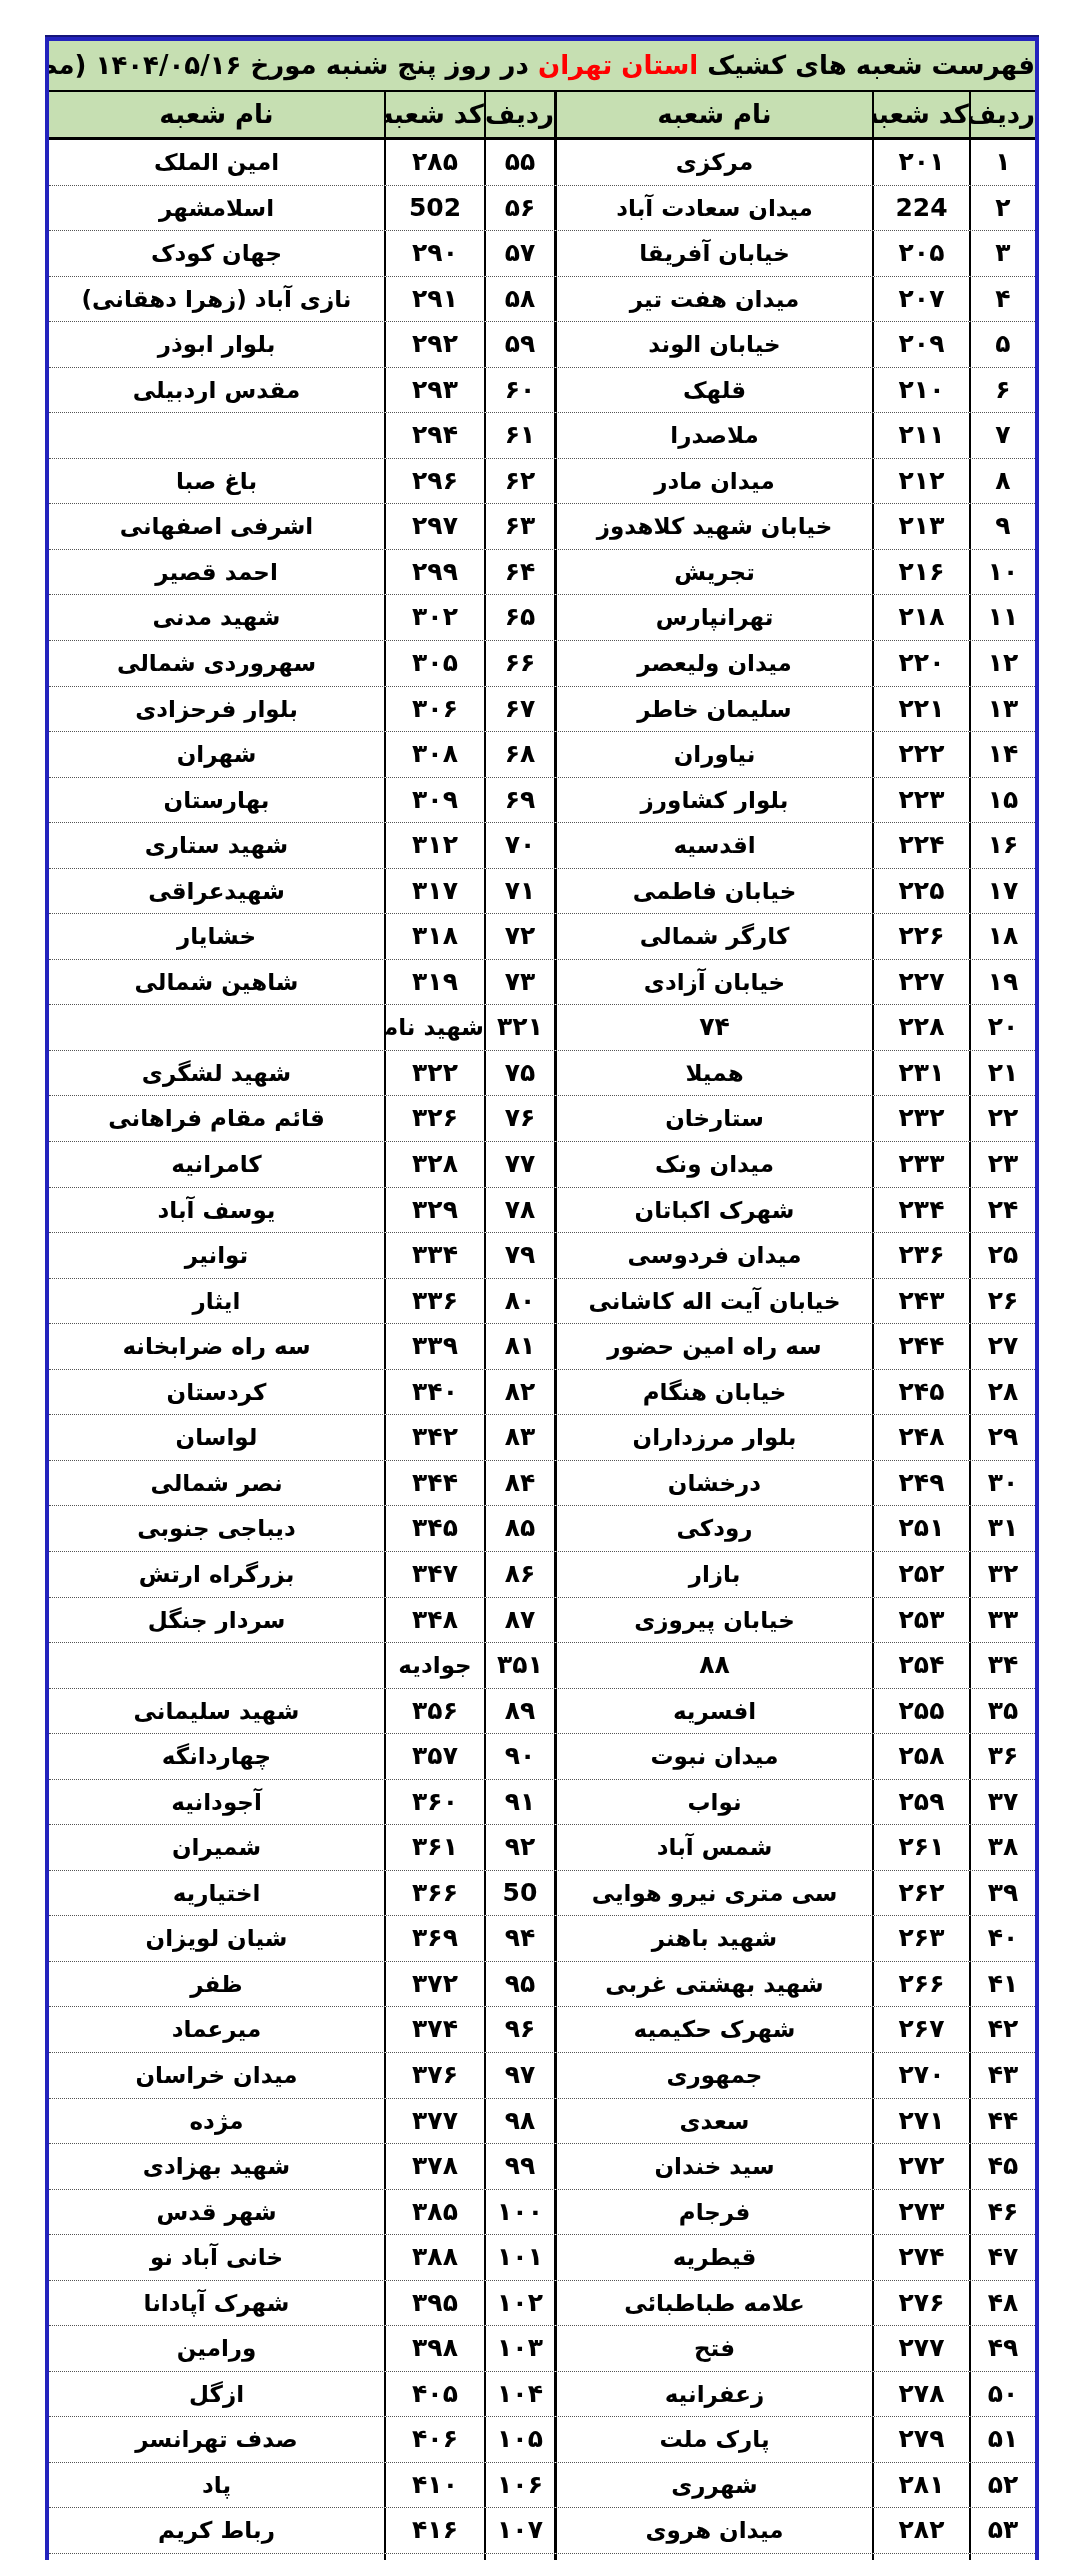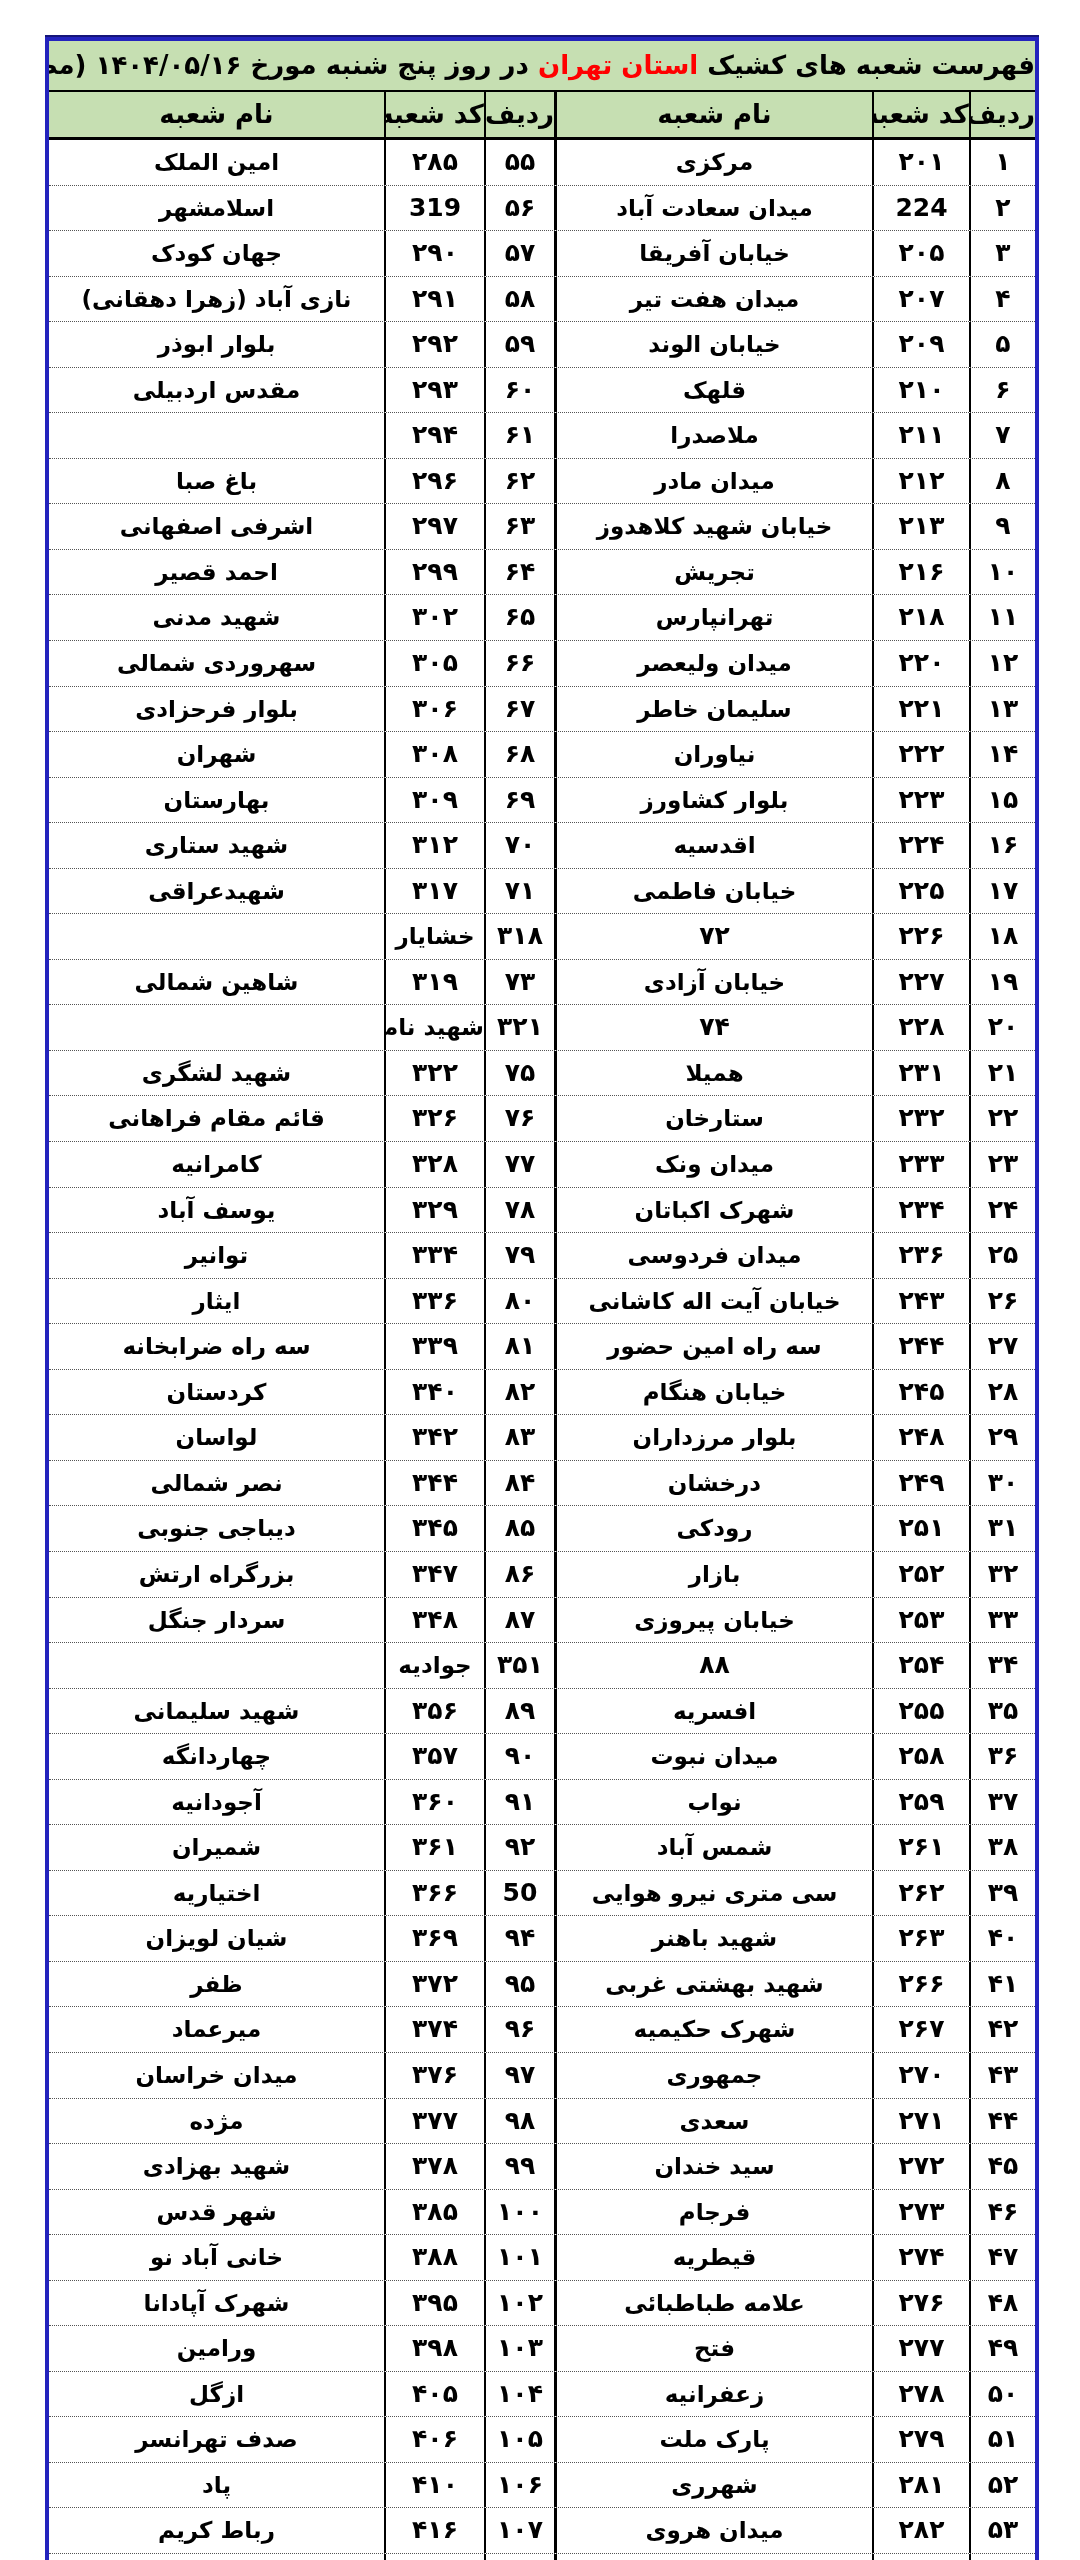--- a/index.html
+++ b/index.html
@@ -87,21 +87,21 @@
         <div class="cell txt">مرکزی</div>
         <div class="cell num">۵۵</div>
         <div class="cell num">۲۸۵</div>
         <div class="cell txt">امین الملک</div>
       </div>
       <div class="grid-row row">
         <div class="cell num">۲</div>
         <div class="cell num">224</div>
         <div class="cell txt">میدان سعادت آباد</div>
         <div class="cell num">۵۶</div>
-        <div class="cell num">319</div>
+        <div class="cell num">502</div>
         <div class="cell txt">اسلامشهر</div>
       </div>
       <div class="grid-row row">
         <div class="cell num">۳</div>
         <div class="cell num">۲۰۵</div>
         <div class="cell txt">خیابان آفریقا</div>
         <div class="cell num">۵۷</div>
         <div class="cell num">۲۹۰</div>
         <div class="cell txt">جهان کودک</div>
       </div>
@@ -212,20 +212,21 @@
         <div class="cell num">۱۷</div>
         <div class="cell num">۲۲۵</div>
         <div class="cell txt">خیابان فاطمی</div>
         <div class="cell num">۷۱</div>
         <div class="cell num">۳۱۷</div>
         <div class="cell txt">شهیدعراقی</div>
       </div>
       <div class="grid-row row">
         <div class="cell num">۱۸</div>
         <div class="cell num">۲۲۶</div>
+        <div class="cell txt">کارگر شمالی</div>
         <div class="cell num">۷۲</div>
         <div class="cell num">۳۱۸</div>
         <div class="cell txt">خشایار</div>
       </div>
       <div class="grid-row row">
         <div class="cell num">۱۹</div>
         <div class="cell num">۲۲۷</div>
         <div class="cell txt">خیابان آزادی</div>
         <div class="cell num">۷۳</div>
         <div class="cell num">۳۱۹</div>

